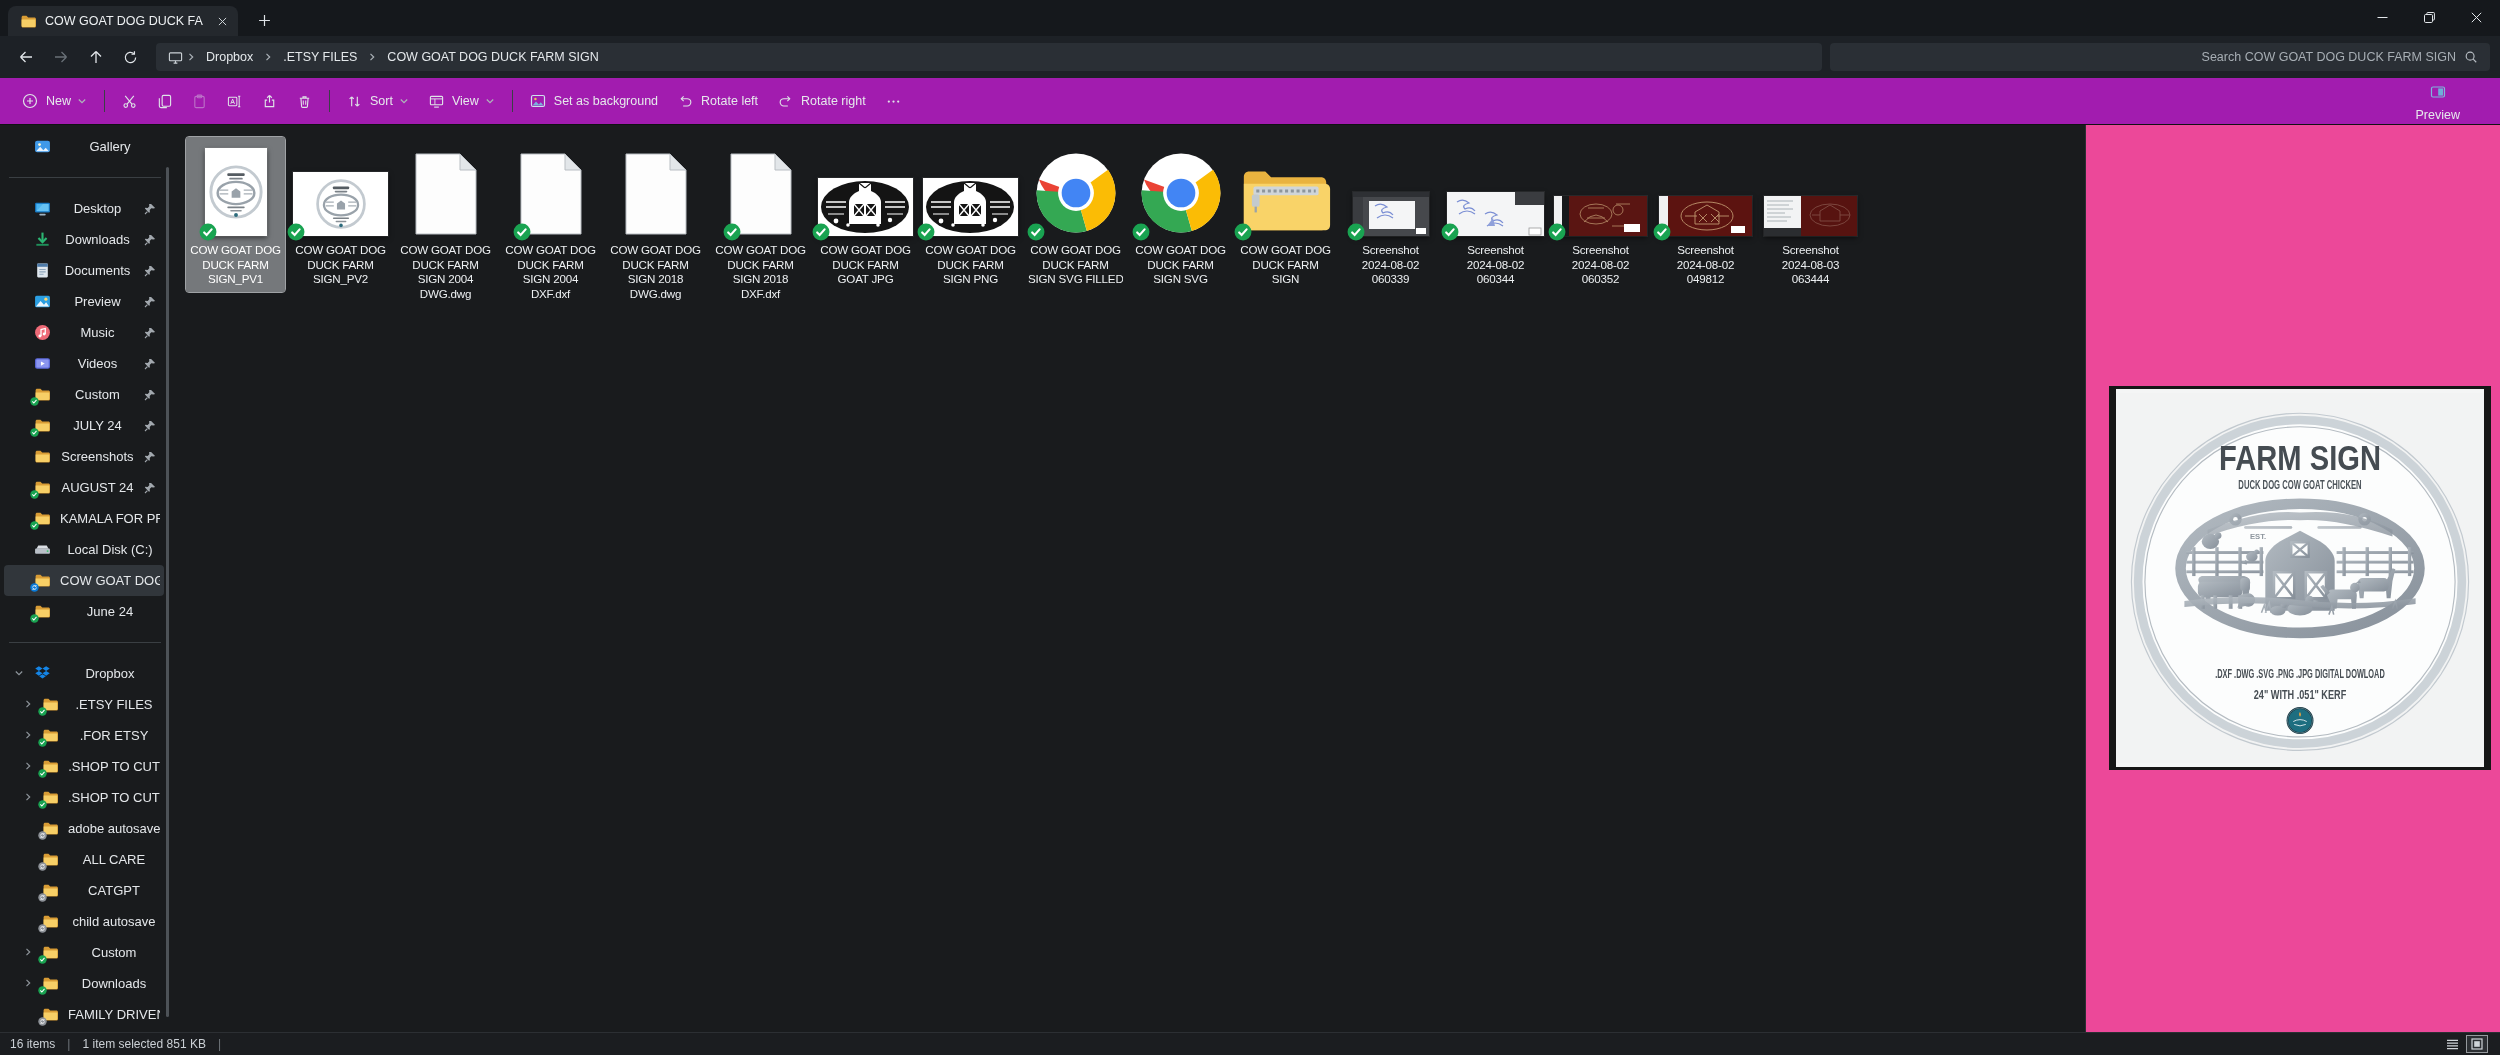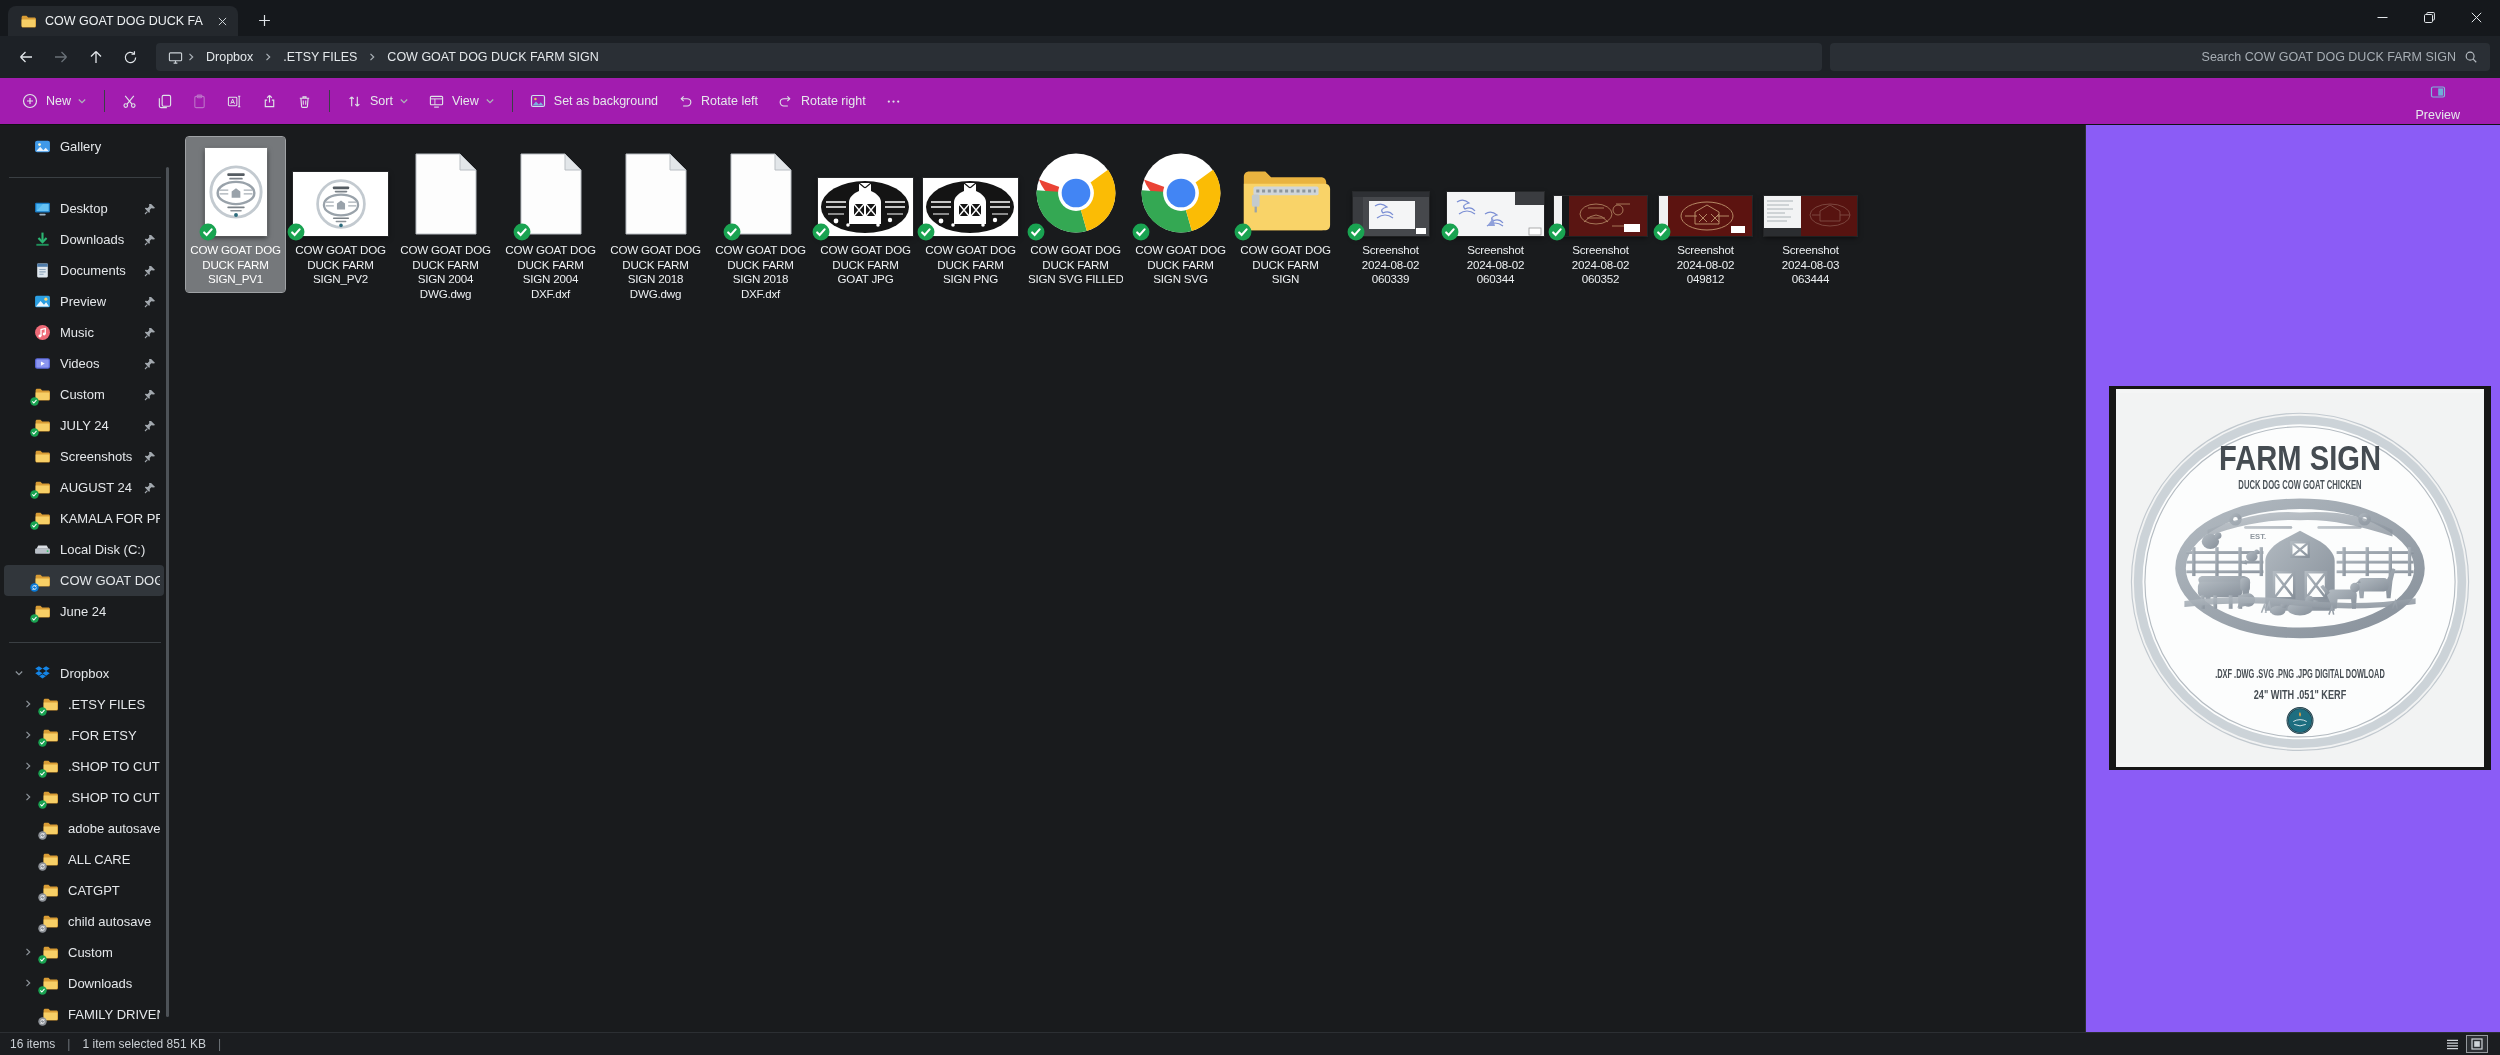--- a/index.html
+++ b/index.html
@@ -48,42 +48,42 @@
 
   
   .main { flex:1; display:flex; min-height:0; }
   .sidebar { width:170px; flex:none; position:relative; padding-top:6px; overflow:hidden; }
   .srow { height:31px; display:flex; align-items:center; gap:9px; margin:0 6px 0 4px; padding:0 4px 0 30px;
     border-radius:4px; position:relative; font-size:13px; }
   .srow.child { padding-left:38px; }
   .srow .chev { position:absolute; left:10px; top:10px; color:#8d949a; display:flex; }
   .srow.child .chev { left:19px; }
   .srow .sicon { display:flex; position:relative; flex:none; }
-  .srow .slabel { flex:1; white-space:nowrap; overflow:hidden; color:#e4e7ea; }
+  .srow .slabel { flex:1; white-space:nowrap; overflow:hidden; color:#e4e7ea;text-align:center; }
   .srow .pin { display:flex; flex:none; margin-right:4px; }
   .srow.selected { background:#31363b; }
   .sdivider { height:31px; display:flex; align-items:center; }
   .sdivider i { display:block; height:1px; background:#3a3f43; width:152px; margin:0 auto; }
   .fbadge { position:absolute; left:-4px; bottom:-3px; width:9px; height:9px; }
   .sscroll { position:absolute; right:1px; top:42px; width:3px; height:850px; background:#4d5257; border-radius:2px; }
 
   .filearea { flex:1; position:relative; background:#191b1d; overflow:hidden; }
   .filegrid { position:absolute; left:16px; top:12px; display:flex; align-items:flex-start; gap:6px; }
   .tile { width:99px; border-radius:3px; padding:3px 2px 5px; flex:none; }
   .tile.selected { background:#75787b; outline:1px solid #9fa2a5; }
   .thumbbox { height:96px; display:flex; align-items:flex-end; justify-content:center; }
   .thumb { position:relative; display:block; }
   .shadow { box-shadow:0 0 0 1px rgba(255,255,255,.07), 0 2px 5px rgba(0,0,0,.55); }
   .badge { position:absolute; left:-6px; bottom:-5px; width:18px; height:18px; }
   .tlabel { margin-top:7px; font-size:11.6px; line-height:14.5px; letter-spacing:-.2px; text-align:center;
     color:#edf0f2; }
   .tile.selected .tlabel { color:#ffffff; }
   .tlabel span { display:block; white-space:nowrap; overflow:hidden; }
 
-  .previewpane { width:415px; flex:none; background:#8b5cf6; border-left:1px solid #2c2f33; position:relative; }
+  .previewpane { width:415px; flex:none; background:#ec4899; border-left:1px solid #2c2f33; position:relative; }
   .pimg { position:absolute; left:23px; top:261px; width:382px; height:384px; background:#f4f5f5;
     border:3px solid #161616; border-left-width:7px; border-right-width:7px; }
 
   
   .statusbar { height:23px; background:#1b1d20; border-top:1px solid #2c2f33; display:flex; align-items:center;
     padding:0 10px; font-size:12px; color:#cbd0d5; gap:12px; flex:none; }
   .sb-sep { color:#6f757b; }
   .sb-views { margin-left:auto; display:flex; gap:3px; margin-right:2px; }
   .sb-btn { width:22px; height:18px; display:flex; align-items:center; justify-content:center;
     border:1px solid transparent; color:#cfd4d8; }

